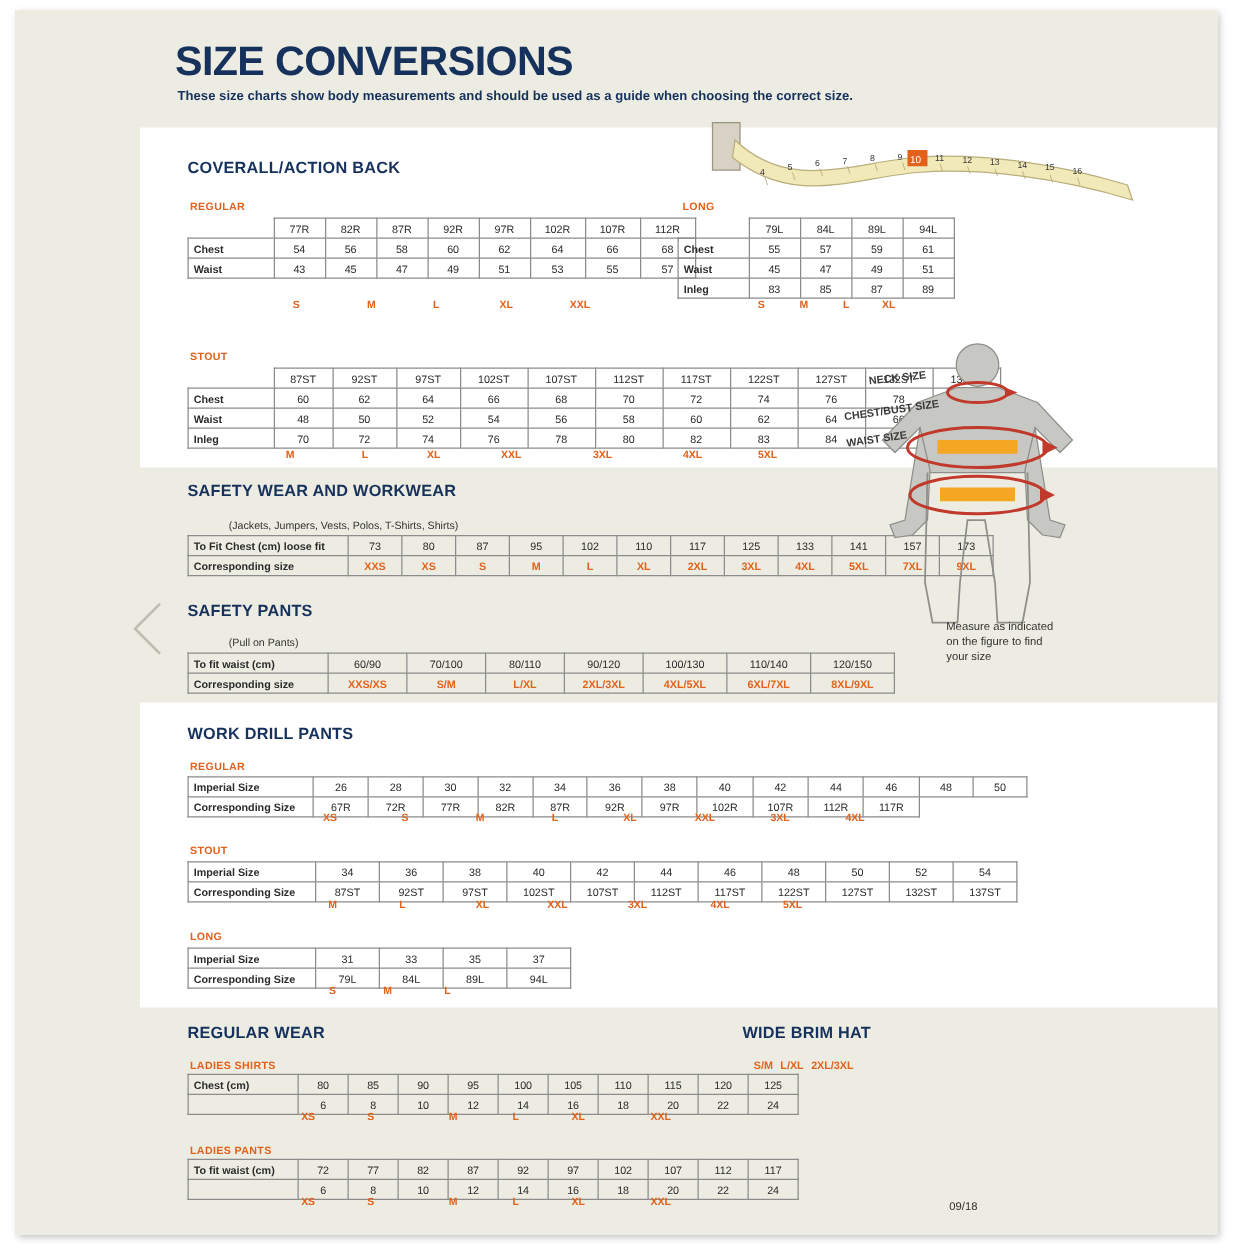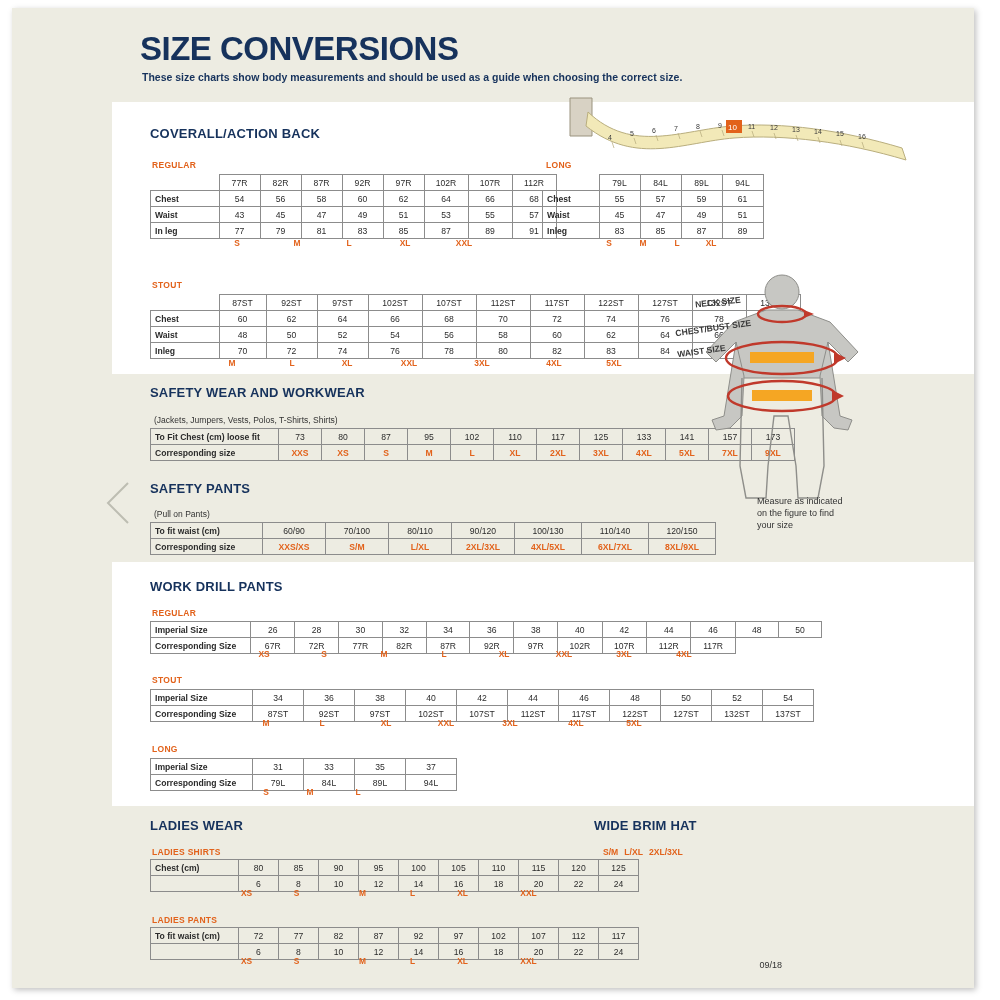--- a/index.html
+++ b/index.html
@@ -10,21 +10,21 @@
   .topband{position:absolute;left:0;top:0;width:962px;height:94px;background:#edece2;}
   .band-safety{position:absolute;left:0;top:366px;width:962px;height:188px;background:#edece2;}
   .band-ladies{position:absolute;left:0;top:798px;width:962px;height:182px;background:#edece2;}
   .content{position:absolute;left:0;top:0;width:810px;height:980px;}
 
   h1.title{position:absolute;left:128px;top:22px;margin:0;font-size:33px;letter-spacing:-0.5px;font-weight:bold;color:#16325c;font-family:"Liberation Sans",sans-serif;}
   .subtitle{position:absolute;left:130px;top:63px;font-size:10.5px;color:#16325c;font-weight:bold;}
 
   .sec{position:absolute;font-size:13px;font-weight:bold;color:#16325c;letter-spacing:.2px;}
   .sublabel{position:absolute;font-size:8.5px;font-weight:bold;color:#e2621b;letter-spacing:.3px;}
-  .note{position:absolute;font-size:8.5px;color:#333;}
+  .note{position:absolute;font-size:8.5px;color:#333;margin-left:29px;}
 
   table.g{border-collapse:collapse;position:absolute;font-size:8.6px;}
   table.g td{border:1px solid #8c8c8c;padding:1px 3px;height:13px;text-align:center;color:#2b2b2b;line-height:12px;white-space:nowrap;}
   table.g td.rh{text-align:left;font-weight:bold;padding-left:4px;}
   table.g td.nb{border:none;}
   .sizerow{position:absolute;font-size:8.4px;font-weight:bold;color:#e2621b;}
   .sizerow span{position:absolute;text-align:center;display:block;}
 
   .figure{position:absolute;}
   .measure-note{position:absolute;font-size:9px;color:#333;line-height:12px;}
@@ -117,31 +117,20 @@
           <td class="rh">Waist</td>
           <td>43</td>
           <td>45</td>
           <td>47</td>
           <td>49</td>
           <td>51</td>
           <td>53</td>
           <td>55</td>
           <td>57</td>
         </tr>
-        <tr>
-          <td class="rh">In leg</td>
-          <td>77</td>
-          <td>79</td>
-          <td>81</td>
-          <td>83</td>
-          <td>85</td>
-          <td>87</td>
-          <td>89</td>
-          <td>91</td>
-        </tr>
       </tbody>
         </table>
 
       <div class="sizerow" style="left:200px;top:230px;width:270px;">
         <span style="left:10px;width:30px;">S</span>
         <span style="left:70px;width:30px;">M</span>
         <span style="left:122px;width:30px;">L</span>
         <span style="left:178px;width:30px;">XL</span>
         <span style="left:235px;width:34px;">XXL</span>
       </div>
@@ -463,21 +452,21 @@
           <td>94L</td>
         </tr>
       </tbody>
         </table>
       <div class="sizerow" style="left:232px;top:779px;width:200px;">
         <span style="left:0px;width:44px;">S</span>
         <span style="left:44px;width:44px;">M</span>
         <span style="left:92px;width:44px;">L</span>
       </div>
 
-      <div class="sec" style="left:138px;top:810px;">LADIES WEAR</div>
+      <div class="sec" style="left:138px;top:810px;">REGULAR WEAR</div>
       <div class="sublabel" style="left:140px;top:839px;text-align:right;">LADIES SHIRTS</div>
       <table class="g" style="left:138px;top:851px;">
         <tbody>
             <tr>
           <td class="rh" style="width:80px">Chest (cm)</td>
           <td style="width:33px">80</td>
           <td style="width:33px">85</td>
           <td style="width:33px">90</td>
           <td style="width:33px">95</td>
           <td style="width:33px">100</td>

